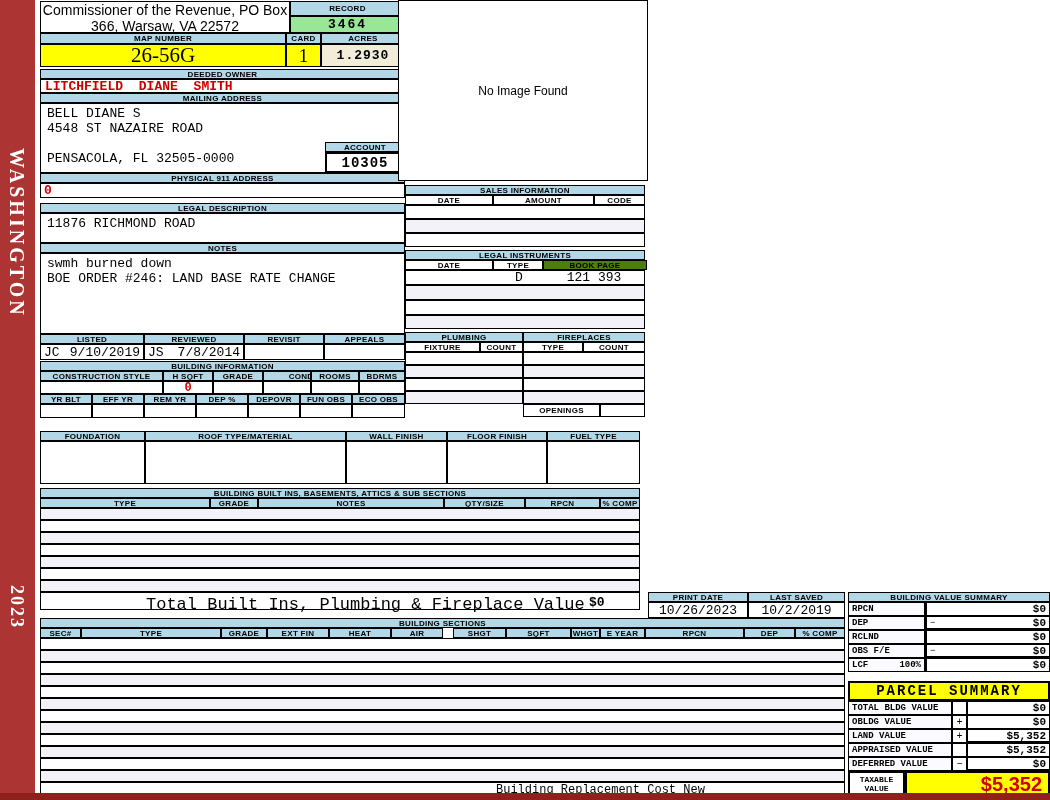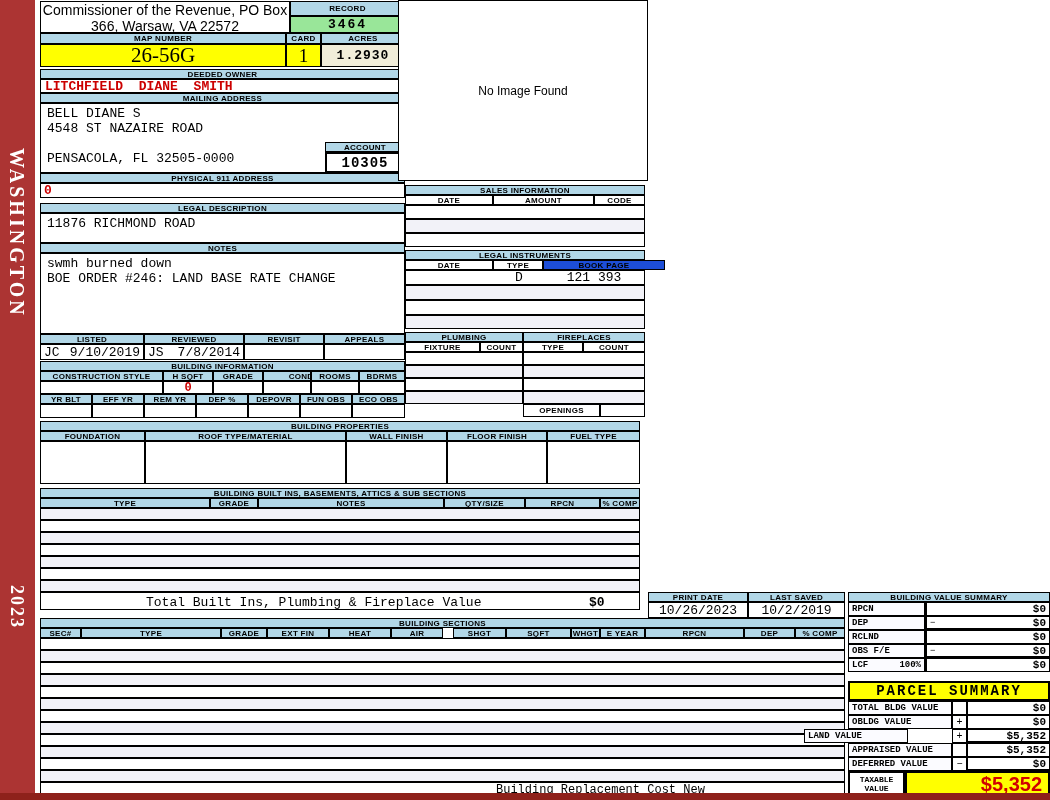--- a/index.html
+++ b/index.html
@@ -110,21 +110,20 @@
   <div class="abs hdr" style="left:300px;top:394px;width:52px;height:10px;">FUN OBS</div>
   <div class="abs hdr" style="left:352px;top:394px;width:53px;height:10px;">ECO OBS</div>
   <div class="abs cell" style="left:40px;top:404px;width:52px;height:14px;"></div>
   <div class="abs cell" style="left:92px;top:404px;width:52px;height:14px;"></div>
   <div class="abs cell" style="left:144px;top:404px;width:52px;height:14px;"></div>
   <div class="abs cell" style="left:196px;top:404px;width:52px;height:14px;"></div>
   <div class="abs cell" style="left:248px;top:404px;width:52px;height:14px;"></div>
   <div class="abs cell" style="left:300px;top:404px;width:52px;height:14px;"></div>
   <div class="abs cell" style="left:352px;top:404px;width:53px;height:14px;"></div>
 
-  <div class="abs hdr" style="left:40px;top:421px;width:600px;height:10px;">BUILDING PROPERTIES</div>
   <div class="abs hdr" style="left:40px;top:431px;width:105px;height:10px;">FOUNDATION</div>
   <div class="abs hdr" style="left:145px;top:431px;width:201px;height:10px;">ROOF TYPE/MATERIAL</div>
   <div class="abs hdr" style="left:346px;top:431px;width:101px;height:10px;">WALL FINISH</div>
   <div class="abs hdr" style="left:447px;top:431px;width:100px;height:10px;">FLOOR FINISH</div>
   <div class="abs hdr" style="left:547px;top:431px;width:93px;height:10px;">FUEL TYPE</div>
   <div class="abs cell" style="left:40px;top:441px;width:105px;height:43px;"></div>
   <div class="abs cell" style="left:145px;top:441px;width:201px;height:43px;"></div>
   <div class="abs cell" style="left:346px;top:441px;width:101px;height:43px;"></div>
   <div class="abs cell" style="left:447px;top:441px;width:100px;height:43px;"></div>
   <div class="abs cell" style="left:547px;top:441px;width:93px;height:43px;"></div>
@@ -137,21 +136,21 @@
   <div class="abs hdr" style="left:525px;top:498px;width:75px;height:10px;">RPCN</div>
   <div class="abs hdr" style="left:600px;top:498px;width:40px;height:10px;">% COMP</div>
   <div class="abs cell pale" style="left:40px;top:508px;width:600px;height:12px;"></div>
   <div class="abs cell" style="left:40px;top:520px;width:600px;height:12px;"></div>
   <div class="abs cell pale" style="left:40px;top:532px;width:600px;height:12px;"></div>
   <div class="abs cell" style="left:40px;top:544px;width:600px;height:12px;"></div>
   <div class="abs cell pale" style="left:40px;top:556px;width:600px;height:12px;"></div>
   <div class="abs cell" style="left:40px;top:568px;width:600px;height:12px;"></div>
   <div class="abs cell pale" style="left:40px;top:580px;width:600px;height:12px;"></div>
   <div class="abs cell" style="left:40px;top:592px;width:600px;height:18px;">
-    <span class="mono" style="position:absolute;left:105px;top:2px;font-size:13px;">Total Built Ins, Plumbing &amp; Fireplace Value</span>
+    <span class="mono" style="position:absolute;left:105px;top:2px;font-size:17px;">Total Built Ins, Plumbing &amp; Fireplace Value</span>
     <span class="mono" style="position:absolute;left:548px;top:2px;font-size:13px;font-weight:bold;">$0</span>
   </div>
 
   <div class="abs hdr" style="left:40px;top:618px;width:805px;height:10px;">BUILDING SECTIONS</div>
   <div class="abs hdr" style="left:40px;top:628px;width:41px;height:10px;">SEC#</div>
   <div class="abs hdr" style="left:81px;top:628px;width:140px;height:10px;">TYPE</div>
   <div class="abs hdr" style="left:221px;top:628px;width:46px;height:10px;">GRADE</div>
   <div class="abs hdr" style="left:267px;top:628px;width:62px;height:10px;">EXT FIN</div>
   <div class="abs hdr" style="left:329px;top:628px;width:62px;height:10px;">HEAT</div>
   <div class="abs hdr" style="left:391px;top:628px;width:52px;height:10px;">AIR</div>
@@ -186,21 +185,21 @@
   <div class="abs hdr" style="left:405px;top:195px;width:88px;height:10px;background:#fff;">DATE</div>
   <div class="abs hdr" style="left:493px;top:195px;width:101px;height:10px;background:#fff;">AMOUNT</div>
   <div class="abs hdr" style="left:594px;top:195px;width:51px;height:10px;background:#fff;">CODE</div>
   <div class="abs cell" style="left:405px;top:205px;width:240px;height:14px;"></div>
   <div class="abs cell pale" style="left:405px;top:219px;width:240px;height:14px;"></div>
   <div class="abs cell" style="left:405px;top:233px;width:240px;height:14px;"></div>
 
   <div class="abs hdr" style="left:405px;top:250px;width:240px;height:10px;">LEGAL INSTRUMENTS</div>
   <div class="abs hdr" style="left:405px;top:260px;width:88px;height:10px;background:#fff;">DATE</div>
   <div class="abs hdr" style="left:493px;top:260px;width:50px;height:10px;background:#fff;">TYPE</div>
-  <div class="abs hdr" style="left:543px;top:260px;width:122px;height:10px;background:#1d4ed8;text-align:right;">BOOK PAGE</div>
+  <div class="abs hdr" style="left:543px;top:260px;width:104px;height:10px;background:#4d7c0f;text-align:right;">BOOK PAGE</div>
   <div class="abs cell" style="left:405px;top:270px;width:240px;height:15px;">
     <span class="mono ctr" style="position:absolute;left:88px;top:0;width:50px;height:13px;font-size:13px;">D</span>
     <span class="mono ctr" style="position:absolute;left:138px;top:0;width:100px;height:13px;font-size:13px;">121 393</span>
   </div>
   <div class="abs cell pale" style="left:405px;top:285px;width:240px;height:15px;"></div>
   <div class="abs cell" style="left:405px;top:300px;width:240px;height:15px;"></div>
   <div class="abs cell pale" style="left:405px;top:315px;width:240px;height:14px;"></div>
 
   <div class="abs hdr" style="left:405px;top:332px;width:118px;height:10px;">PLUMBING</div>
   <div class="abs hdr" style="left:523px;top:332px;width:122px;height:10px;">FIREPLACES</div>
@@ -270,21 +269,21 @@
   <div class="abs sumval" style="left:967px;top:701px;width:83px;height:14px;border-left:1px solid #000;">
       <span class="v">$0</span>
     </div>
   <div class="abs sumlabel" style="left:848px;top:715px;width:104px;height:14px;">
       <span>OBLDG VALUE</span>
     </div>
   <div class="abs mono ctr" style="left:952px;top:715px;width:15px;height:14px;border:1px solid #000;font-size:10px;background:#fff;">+</div>
   <div class="abs sumval" style="left:967px;top:715px;width:83px;height:14px;border-left:1px solid #000;">
       <span class="v">$0</span>
     </div>
-  <div class="abs sumlabel" style="left:804px;top:729px;width:104px;height:14px;">
+  <div class="abs sumlabel" style="left:848px;top:729px;width:104px;height:14px;">
       <span>LAND VALUE</span>
     </div>
   <div class="abs mono ctr" style="left:952px;top:729px;width:15px;height:14px;border:1px solid #000;font-size:10px;background:#fff;">+</div>
   <div class="abs sumval thick" style="left:967px;top:729px;width:83px;height:14px;border-left:1px solid #000;">
       <span class="v">$5,352</span>
     </div>
   <div class="abs sumlabel" style="left:848px;top:743px;width:104px;height:14px;">
       <span>APPRAISED VALUE</span>
     </div>
   <div class="abs mono ctr" style="left:952px;top:743px;width:15px;height:14px;border:1px solid #000;font-size:10px;background:#fff;"></div>

